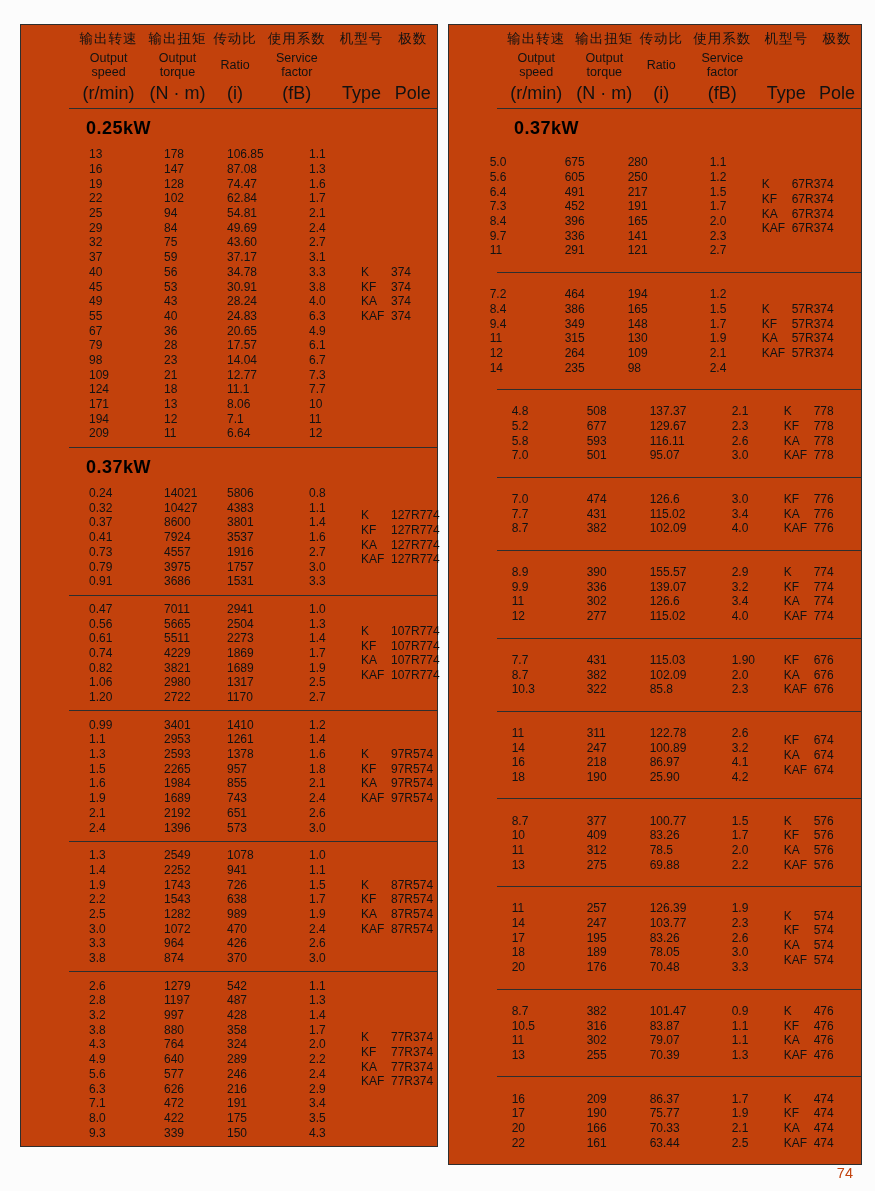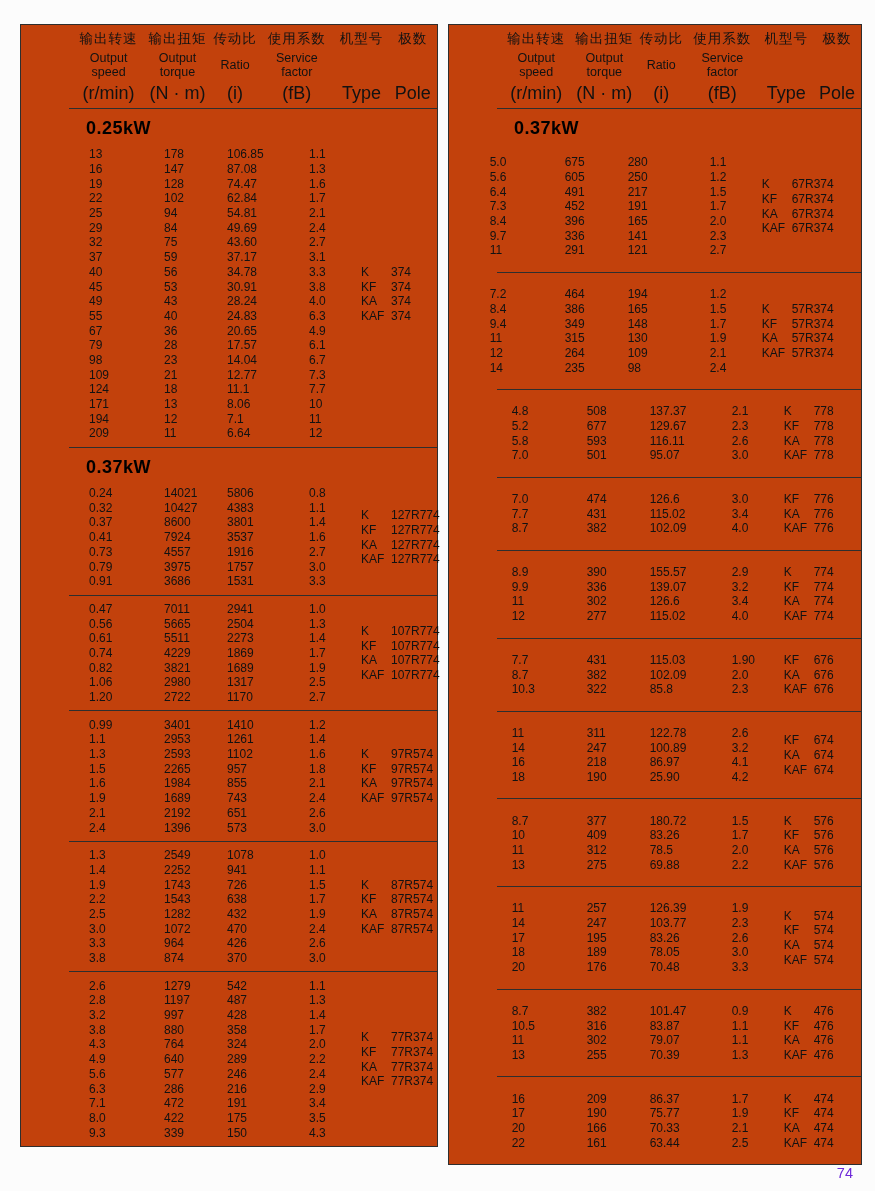--- a/index.html
+++ b/index.html
@@ -26,21 +26,21 @@
   #col-right .block{padding:14px 20px;justify-content:flex-end;}
   .nums{width:272px;flex:none;}
   .row{display:flex;height:14.7px;align-items:center;font-size:12px;}
   .c0{width:75px}.c1{width:63px}.c2{width:82px}.c3{flex:1}
   .types{flex:1;display:flex;flex-direction:column;justify-content:center;}
   .tline{display:flex;height:14.7px;align-items:center;font-size:12px;white-space:nowrap;}
   .tprefix{display:inline-block;width:30px;flex:none;}
   .tsize{flex:1;}
   .tpole{width:14px;flex:none;text-align:left;}
   
-  #page-number{position:absolute;right:22px;bottom:10px;font-size:14.5px;color:#6d28d9;text-align:center;}
+  #page-number{position:absolute;right:22px;bottom:10px;font-size:14.5px;color:#c2410c;text-align:center;}
 </style>
 </head>
 <body>
 
 <div id="page">
   <div id="col-left" class="colbox">
       <div class="tbl-header">
         <div class="hcell hc0">
           <div class="h-zh">输出转速</div>
           <div class="h-en">Output
@@ -372,21 +372,21 @@
             </div>
             <div class="row">
               <span class="c0">1.1</span>
               <span class="c1">2953</span>
               <span class="c2">1261</span>
               <span class="c3">1.4</span>
             </div>
             <div class="row">
               <span class="c0">1.3</span>
               <span class="c1">2593</span>
-              <span class="c2">1102</span>
+              <span class="c2">1378</span>
               <span class="c3">1.6</span>
             </div>
             <div class="row">
               <span class="c0">1.5</span>
               <span class="c1">2265</span>
               <span class="c2">957</span>
               <span class="c3">1.8</span>
             </div>
             <div class="row">
               <span class="c0">1.6</span>
@@ -458,21 +458,21 @@
             </div>
             <div class="row">
               <span class="c0">2.2</span>
               <span class="c1">1543</span>
               <span class="c2">638</span>
               <span class="c3">1.7</span>
             </div>
             <div class="row">
               <span class="c0">2.5</span>
               <span class="c1">1282</span>
-              <span class="c2">432</span>
+              <span class="c2">989</span>
               <span class="c3">1.9</span>
             </div>
             <div class="row">
               <span class="c0">3.0</span>
               <span class="c1">1072</span>
               <span class="c2">470</span>
               <span class="c3">2.4</span>
             </div>
             <div class="row">
               <span class="c0">3.3</span>
@@ -549,21 +549,21 @@
               <span class="c3">2.2</span>
             </div>
             <div class="row">
               <span class="c0">5.6</span>
               <span class="c1">577</span>
               <span class="c2">246</span>
               <span class="c3">2.4</span>
             </div>
             <div class="row">
               <span class="c0">6.3</span>
-              <span class="c1">286</span>
+              <span class="c1">626</span>
               <span class="c2">216</span>
               <span class="c3">2.9</span>
             </div>
             <div class="row">
               <span class="c0">7.1</span>
               <span class="c1">472</span>
               <span class="c2">191</span>
               <span class="c3">3.4</span>
             </div>
             <div class="row">
@@ -993,21 +993,21 @@
               <span class="tsize">67</span>
               <span class="tpole">4</span>
             </div>
           </div>
         </div>
         <div class="block">
           <div class="nums">
             <div class="row">
               <span class="c0">8.7</span>
               <span class="c1">377</span>
-              <span class="c2">180.72</span>
+              <span class="c2">100.77</span>
               <span class="c3">1.5</span>
             </div>
             <div class="row">
               <span class="c0">10</span>
               <span class="c1">409</span>
               <span class="c2">83.26</span>
               <span class="c3">1.7</span>
             </div>
             <div class="row">
               <span class="c0">11</span>

